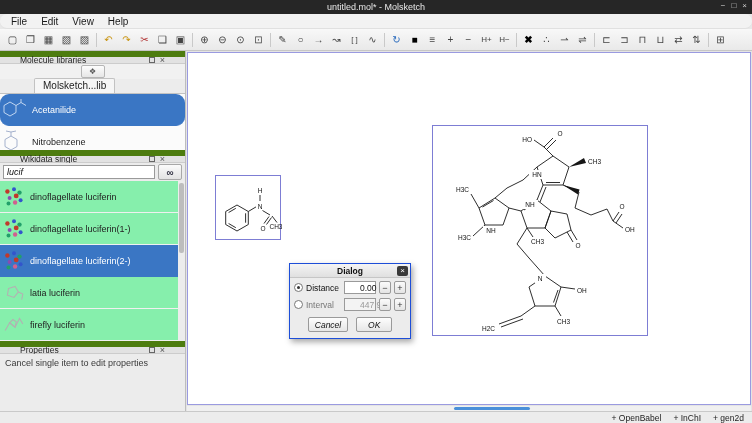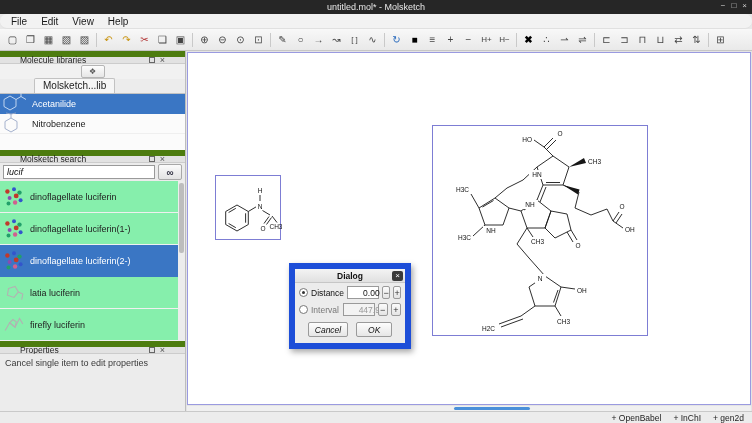--- a/index.html
+++ b/index.html
@@ -40,22 +40,22 @@
 
   .lib-toolbar { height:15px; display:flex; align-items:center; justify-content:center; background:#f1f1f1; }
   .lib-btn { width:24px; height:13px; font-size:8px; line-height:11px; border:1px solid #b5b5b5;
              background:linear-gradient(#fdfdfd,#e6e6e6); border-radius:2px; color:#555; font-family:inherit; }
   .tabrow { height:15px; background:#ececec; border-bottom:1px solid #c2c2c2;
             display:flex; align-items:flex-end; padding-left:34px; }
   .tab { background:#f6f6f6; border:1px solid #c2c2c2; border-bottom:none; border-radius:2px 2px 0 0;
          font-size:10px; padding:1px 8px 2px; color:#222; }
 
   .lib-list { height:56px; background:#fbfbfb; }
-  .lib-item { height:20px; display:flex; align-items:center; gap:4px; padding:0 2px;
-              border-bottom:1px solid #efefef; color:#222; }
+  .lib-item { height:32px; display:flex; align-items:center; gap:4px; padding:0 2px;
+              border-bottom:1px solid #efefef; color:#222;border-radius:9px; }
   .lib-item.selected { background:#3a76c4; color:#fff; border-bottom-color:#3a76c4; }
   .thumb { width:26px; height:24px; flex:none; }
 
   .search-row { height:18px; display:flex; align-items:center; gap:3px; padding:0 3px; background:#ececec; }
   .search-input { flex:1; height:14px; font-size:9px; border:1px solid #9a9a9a; background:#fff;
                   padding:0 3px; font-family:inherit; color:#111;font-style:italic; }
   .search-btn { width:24px; height:16px; border:1px solid #a8a8a8; border-radius:2px;
                 background:linear-gradient(#fbfbfb,#e3e3e3); font-size:10px; line-height:13px;
                 color:#334; font-weight:bold; font-family:inherit; }
 
@@ -76,21 +76,21 @@
   .hthumb { position:absolute; left:267px; width:76px; top:1px; height:3px; background:#4a90d9; border-radius:2px; }
 
   .selbox { position:absolute; border:1px solid #7d7dd4; }
   .mol text { font-size:6.5px; fill:#111; font-family:"Liberation Sans", sans-serif; }
   .mol .bond { stroke:#161616; stroke-width:0.9; fill:none; }
   .mol .wedge { fill:#161616; stroke:none; }
   .mol .lblbg { fill:#ffffff; stroke:none; }
 
   
   .dialog { position:absolute; left:101px; top:210px; width:122px; background:#ececec;
-            border:6px solid #1d4ed8; box-shadow:2px 3px 6px rgba(0,0,0,0.35); font-size:8.5px; color:#111; }
+            border:1px solid #1d4ed8; box-shadow:2px 3px 6px rgba(0,0,0,0.35); font-size:8.5px; color:#111; }
   .dlg-title { height:14px; background:linear-gradient(#f4f4f4,#e0e0e0); border-bottom:1px solid #c6c6c6;
                display:flex; align-items:center; justify-content:center; font-weight:bold; position:relative; }
   .dlg-close { position:absolute; right:2px; top:2px; width:11px; height:10px; background:#3a3a3a; color:#fff;
                font-size:8px; line-height:9px; text-align:center; border-radius:2px; font-weight:normal; }
   .dlg-row { display:flex; align-items:center; gap:3px; padding:3px 4px 1px; }
   .radio { width:9px; height:9px; border:1px solid #777; border-radius:50%; background:#fff;
            position:relative; flex:none; }
   .radio.on::after { content:""; position:absolute; left:2px; top:2px; right:2px; bottom:2px;
                      background:#333; border-radius:50%; }
   .dlg-label { width:35px; }
@@ -215,21 +215,21 @@
                   <line x1="9" y1="2" x2="14" y2="1"></line>
                   <line x1="9" y1="2" x2="4" y2="1"></line>
                 </g>
               </svg>
           </span>
           <span>Nitrobenzene</span>
         </div>
       </div>
 
       <div class="dock-header">
-        <span class="dock-title">Molsketch search</span>
+        <span class="dock-title">Wikidata single</span>
         <span class="float-btn"></span>
         <span class="close-btn">×</span>
       </div>
       <div class="search-row">
         <input class="search-input" value="lucif" style="">
         <button class="search-btn"><span>∞</span></button>
       </div>
       <div class="wd-list">
         <div class="wd-item">
           <span class="wd-icon">

